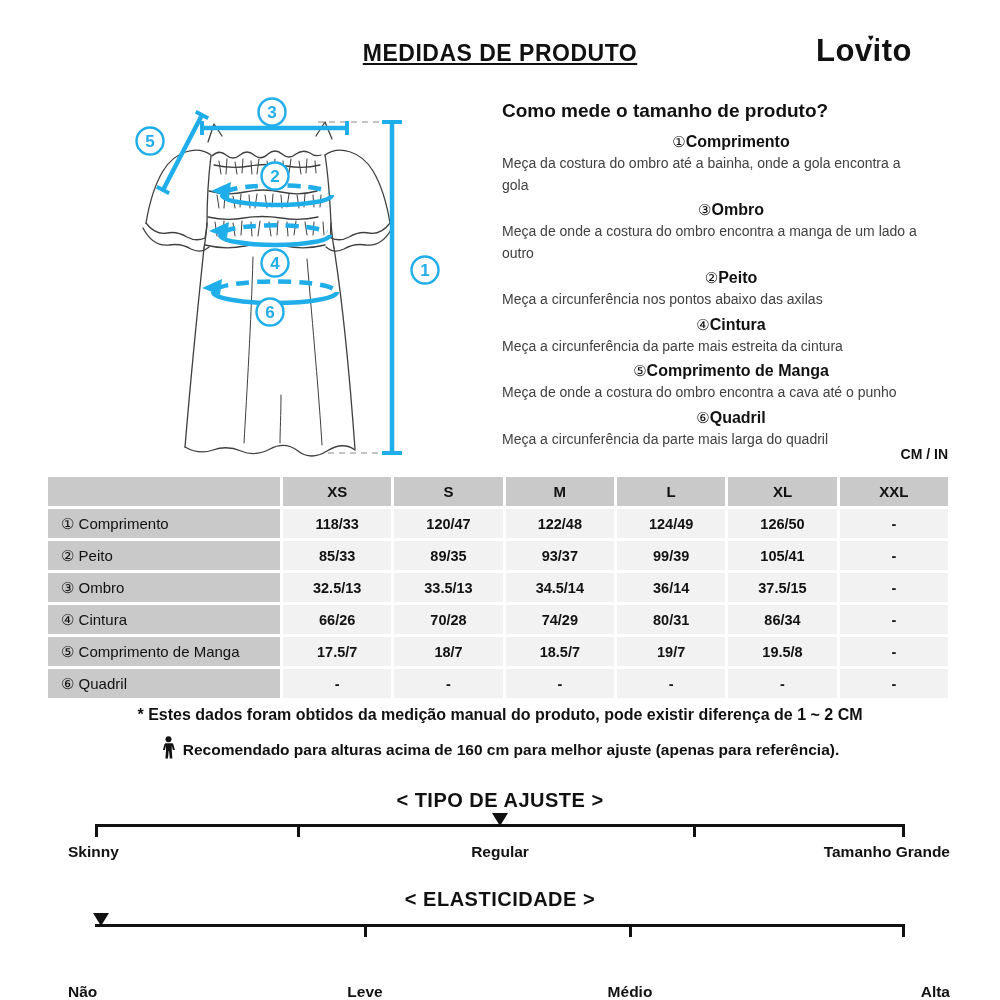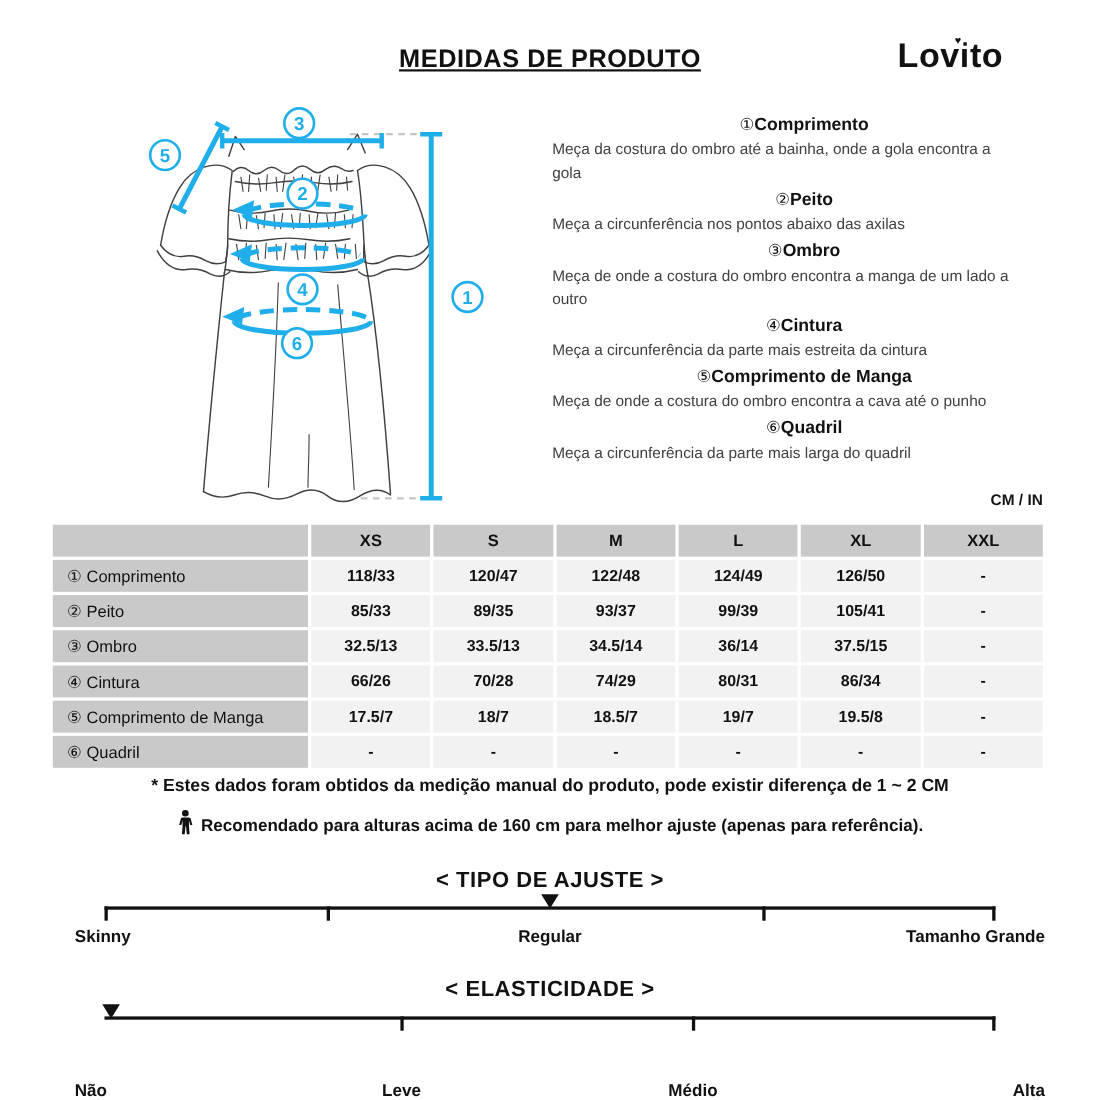--- a/index.html
+++ b/index.html
@@ -148,32 +148,33 @@
       <circle cx="180" cy="168" r="13.5" fill="#fff" stroke="#1FAEE9" stroke-width="2.4"></circle>
       <text x="180" y="174" fill="#1FAEE9">4</text>
       <circle cx="175" cy="217" r="13.5" fill="#fff" stroke="#1FAEE9" stroke-width="2.4"></circle>
       <text x="175" y="223" fill="#1FAEE9">6</text>
       <circle cx="330" cy="175" r="13.5" fill="#fff" stroke="#1FAEE9" stroke-width="2.4"></circle>
       <text x="330" y="181" fill="#1FAEE9">1</text>
     </g>
   </svg>
 
   <div class="guide">
+    <div class="guide-title">Como mede o tamanho de produto?</div>
 
     <div class="guide-item">
       <div class="g-head"><span class="g-num">①</span><span class="g-title">Comprimento</span></div>
       <div class="g-desc">Meça da costura do ombro até a bainha, onde a gola encontra a gola</div>
     </div>
     <div class="guide-item">
+      <div class="g-head"><span class="g-num">③</span><span class="g-title">Ombro</span></div>
+      <div class="g-desc">Meça de onde a costura do ombro encontra a manga de um lado a outro</div>
+    </div>
+    <div class="guide-item">
       <div class="g-head"><span class="g-num">②</span><span class="g-title">Peito</span></div>
       <div class="g-desc">Meça a circunferência nos pontos abaixo das axilas</div>
-    </div>
-    <div class="guide-item">
-      <div class="g-head"><span class="g-num">③</span><span class="g-title">Ombro</span></div>
-      <div class="g-desc">Meça de onde a costura do ombro encontra a manga de um lado a outro</div>
     </div>
     <div class="guide-item">
       <div class="g-head"><span class="g-num">④</span><span class="g-title">Cintura</span></div>
       <div class="g-desc">Meça a circunferência da parte mais estreita da cintura</div>
     </div>
     <div class="guide-item">
       <div class="g-head"><span class="g-num">⑤</span><span class="g-title">Comprimento de Manga</span></div>
       <div class="g-desc">Meça de onde a costura do ombro encontra a cava até o punho</div>
     </div>
     <div class="guide-item">

